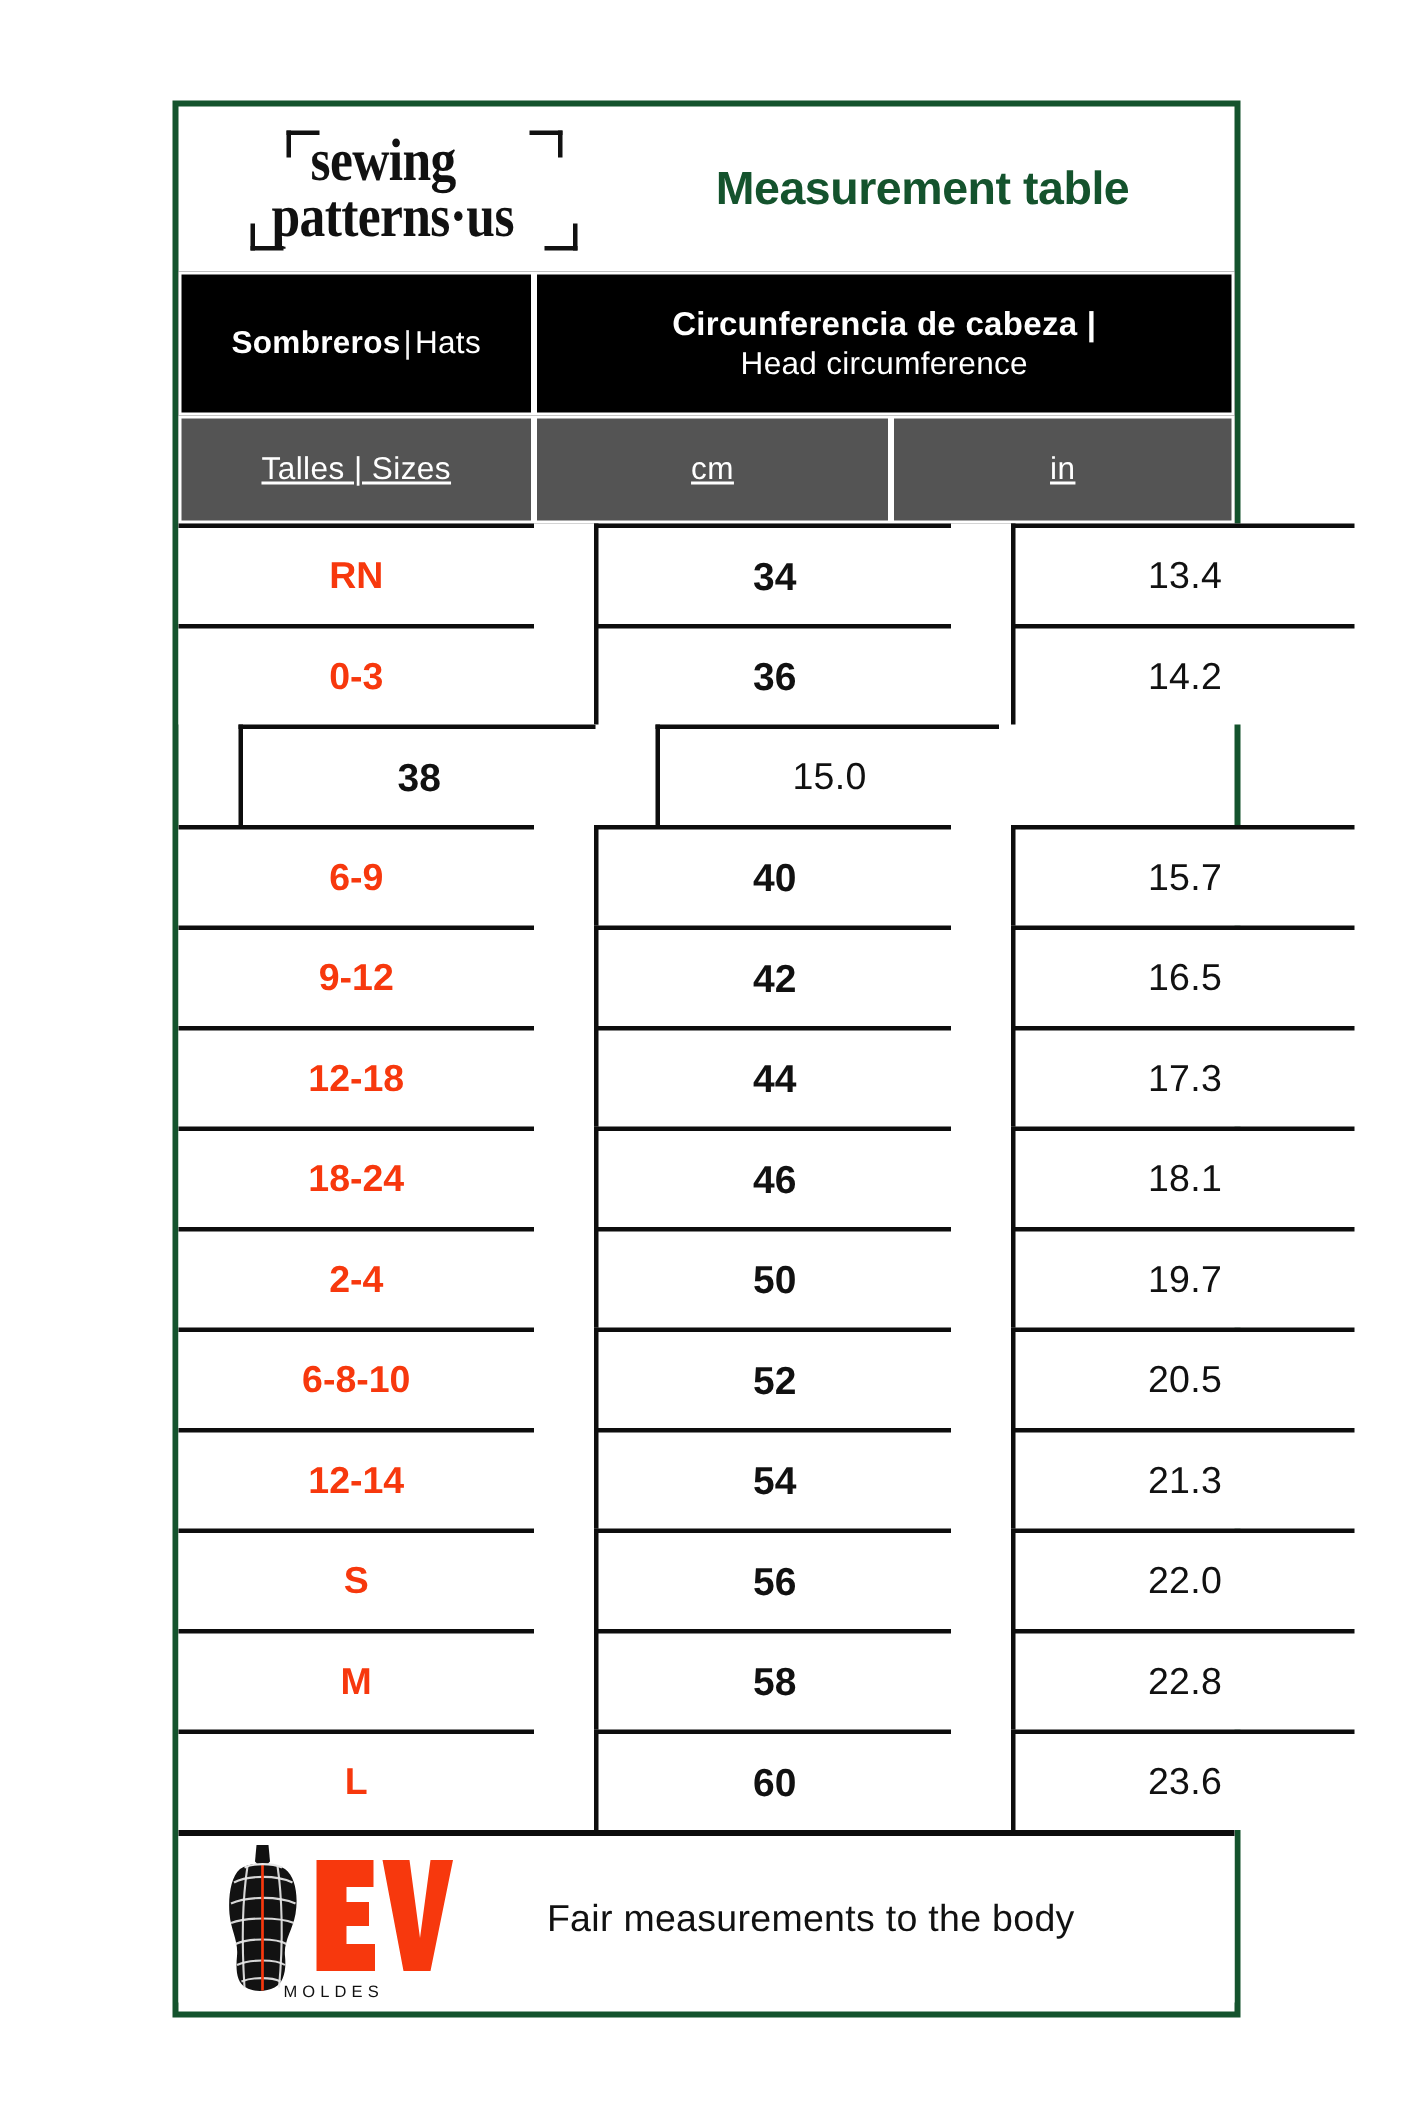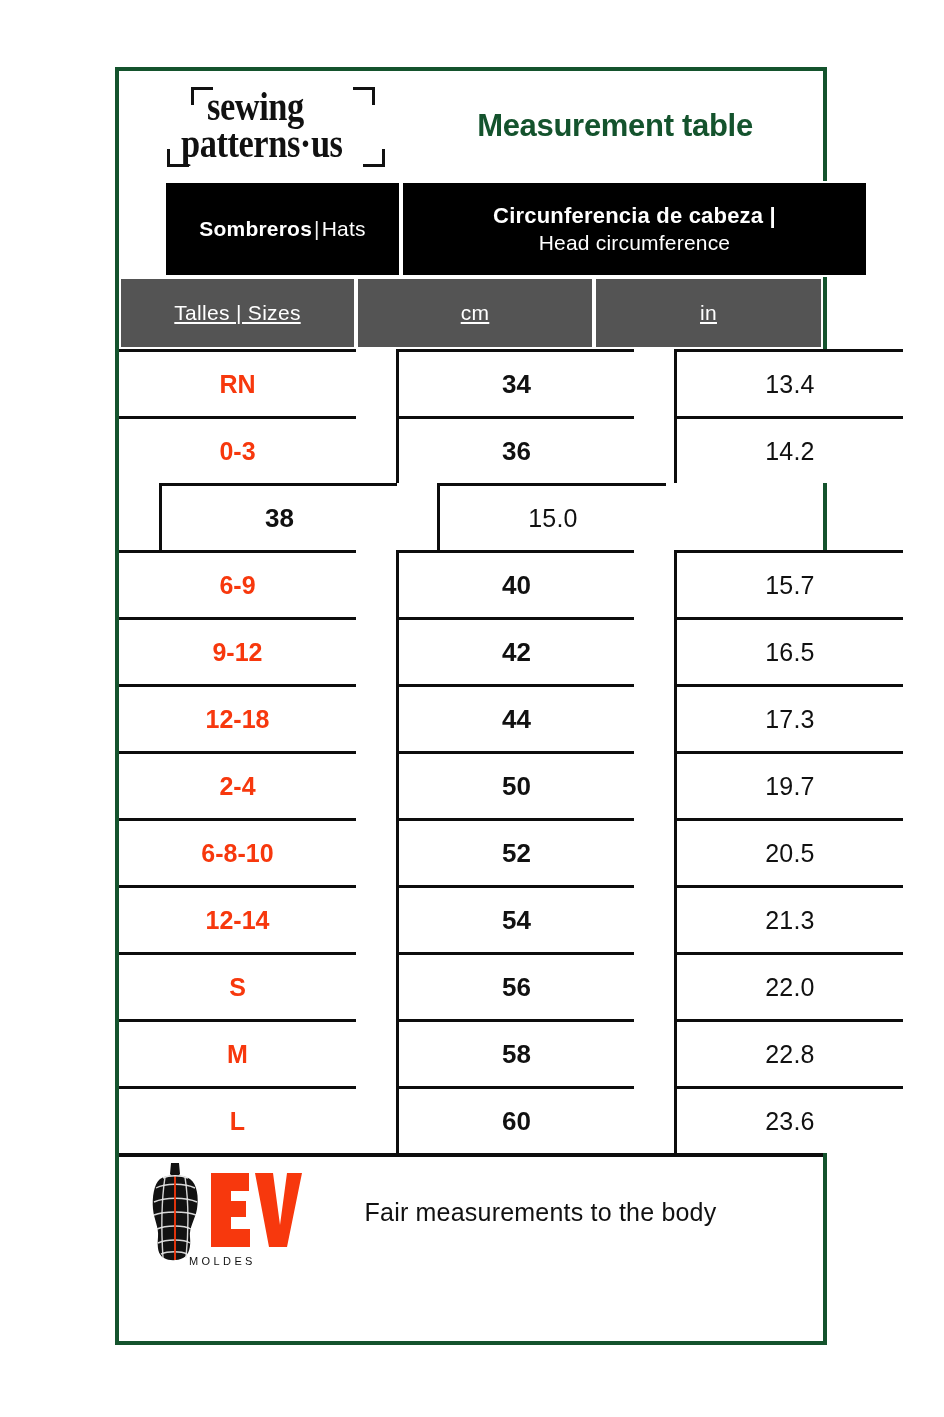--- a/index.html
+++ b/index.html
@@ -123,21 +123,21 @@
   .hdr-black .cell {
     background: #000000;
     color: #ffffff;
     display: flex;
     flex-direction: column;
     align-items: center;
     justify-content: center;
     box-sizing: border-box;
     border: 2px solid #ffffff;
   }
-  .hdr-black .cell.c1 { padding: 0 8px; margin-left: 45px; }
+  .hdr-black .cell.c1 { padding: 0 8px; }
   .hat-label {
     font-size: 21px;
     letter-spacing: 0.2px;
     white-space: nowrap;
   }
   .hat-label .b { font-weight: 700; }
   .hat-label .sep { font-weight: 300; opacity: 0.95; padding: 0 2px; }
   .hat-label .lt { font-weight: 300; }
 
   .circ-l1 {
@@ -341,20 +341,31 @@
           <span class="size-txt">12-18</span>
         </div>
       <div class="cell c2">
           <span class="cm-txt">44</span>
         </div>
       <div class="cell c3">
           <span class="in-txt">17.3</span>
         </div>
     </div>
 
+    <div class="grid-row data-row">
+      <div class="cell c1">
+          <span class="size-txt">18-24</span>
+        </div>
+      <div class="cell c2">
+          <span class="cm-txt">46</span>
+        </div>
+      <div class="cell c3">
+          <span class="in-txt">18.1</span>
+        </div>
+    </div>
 
     <div class="grid-row data-row">
       <div class="cell c1">
           <span class="size-txt">2-4</span>
         </div>
       <div class="cell c2">
           <span class="cm-txt">50</span>
         </div>
       <div class="cell c3">
           <span class="in-txt">19.7</span>

